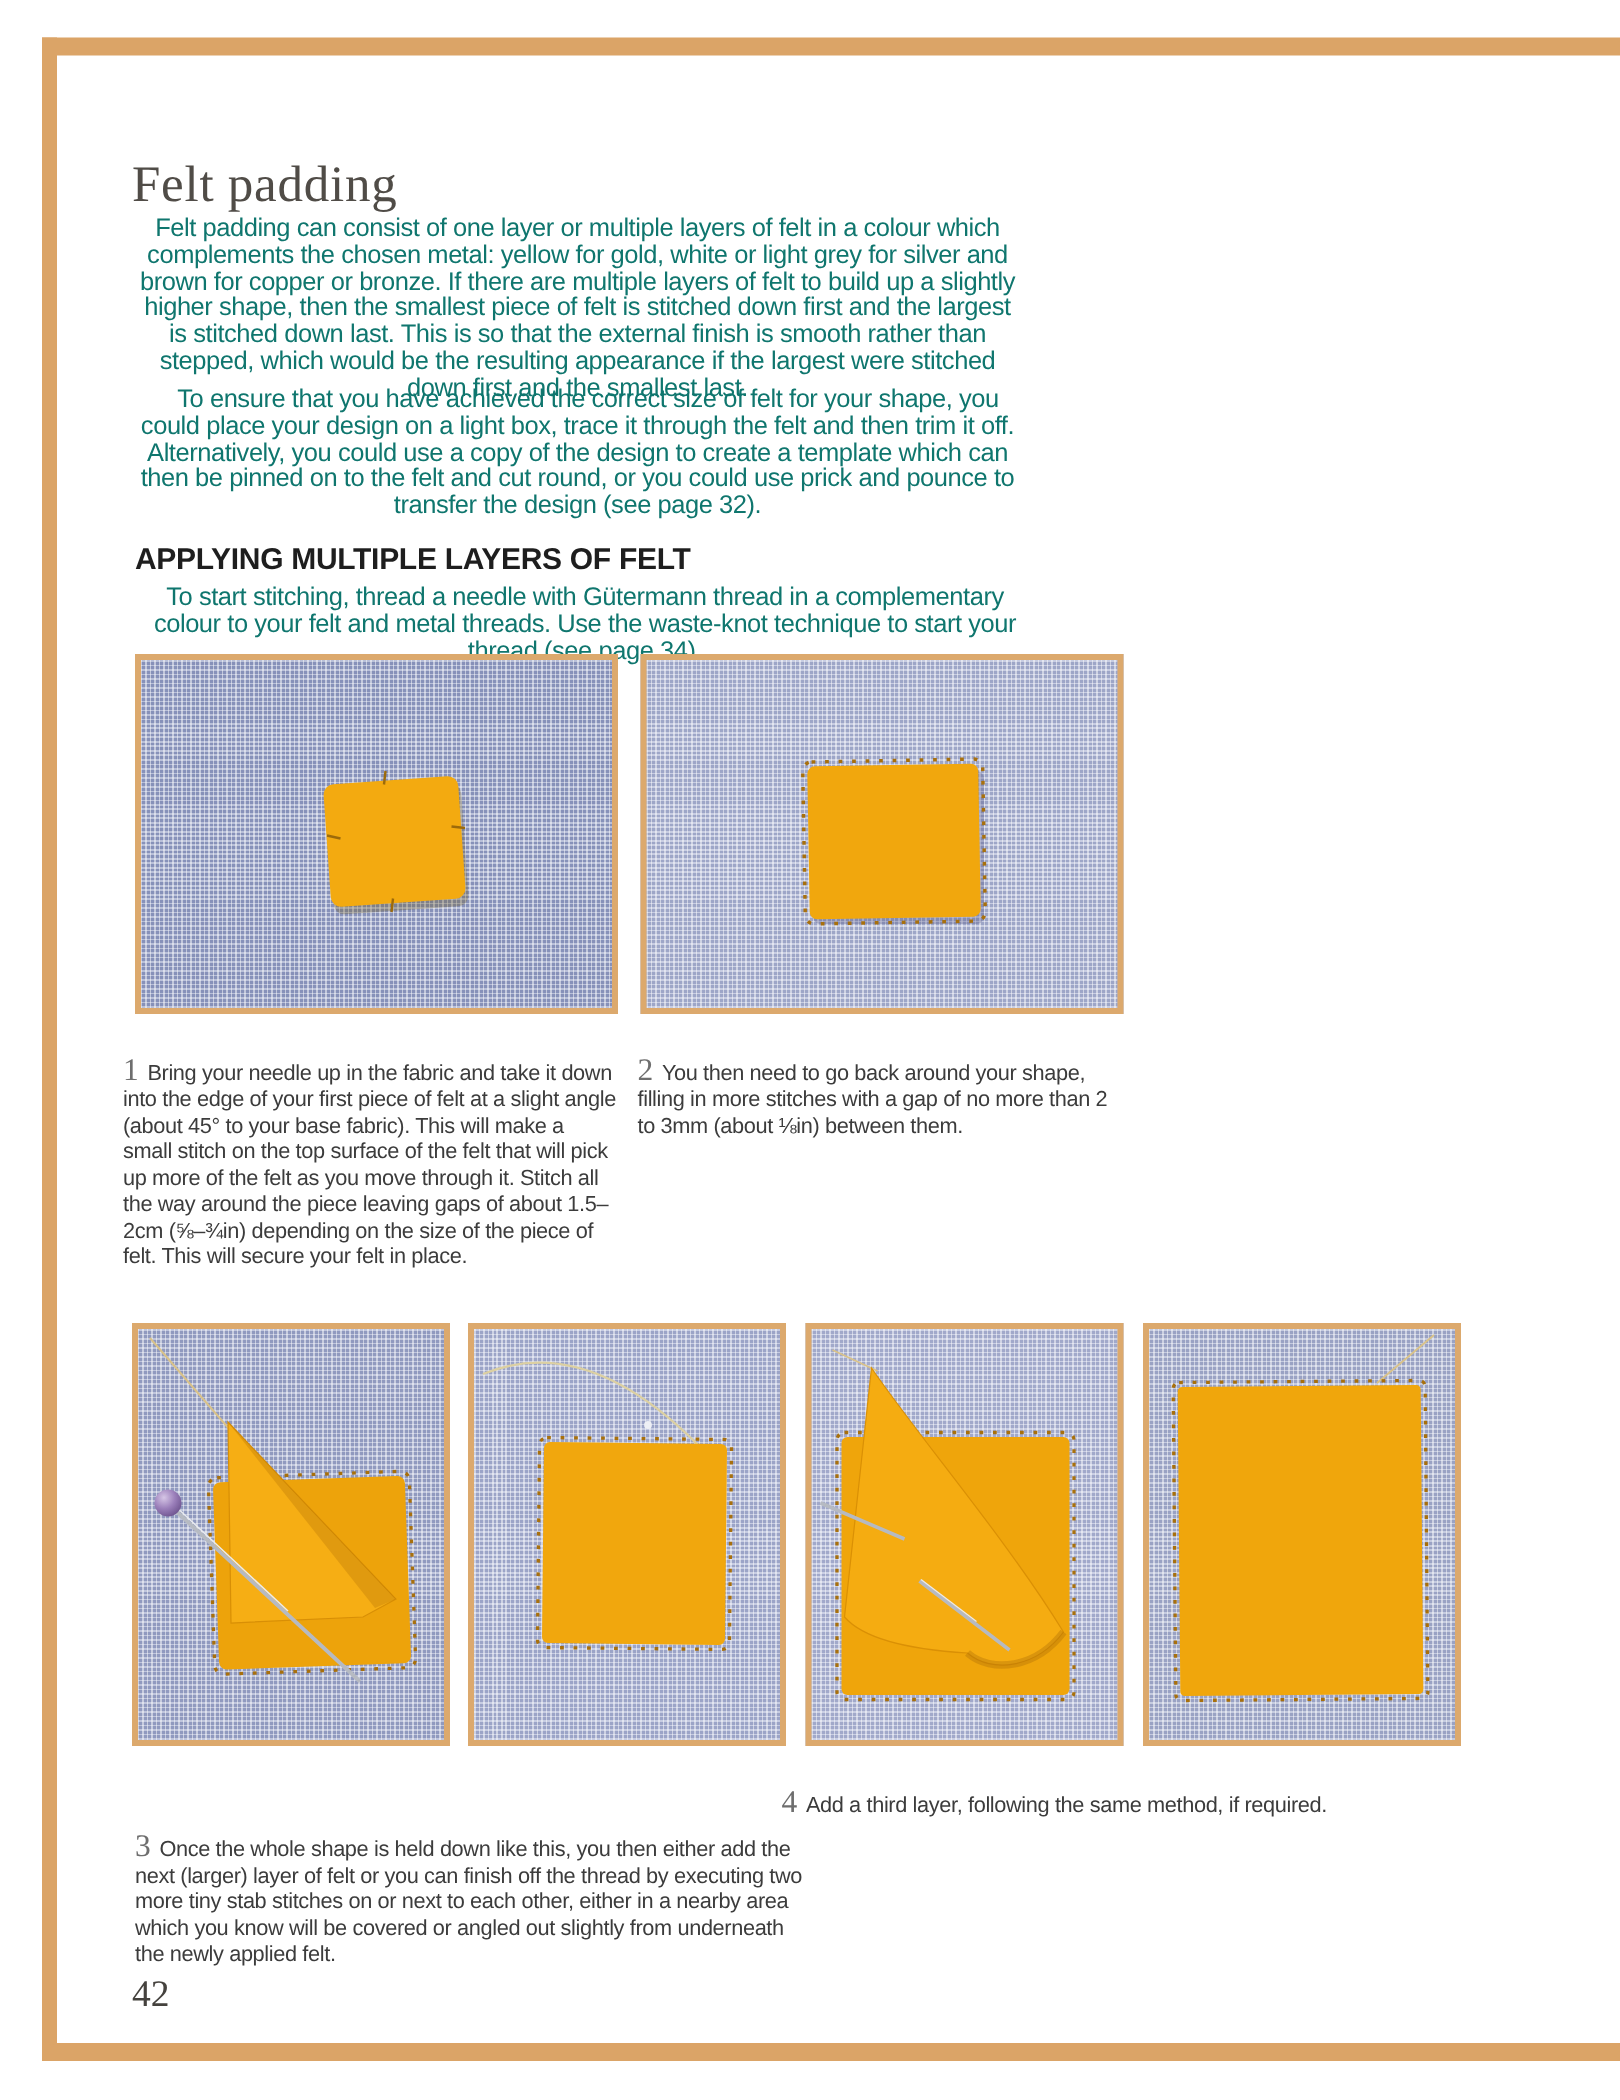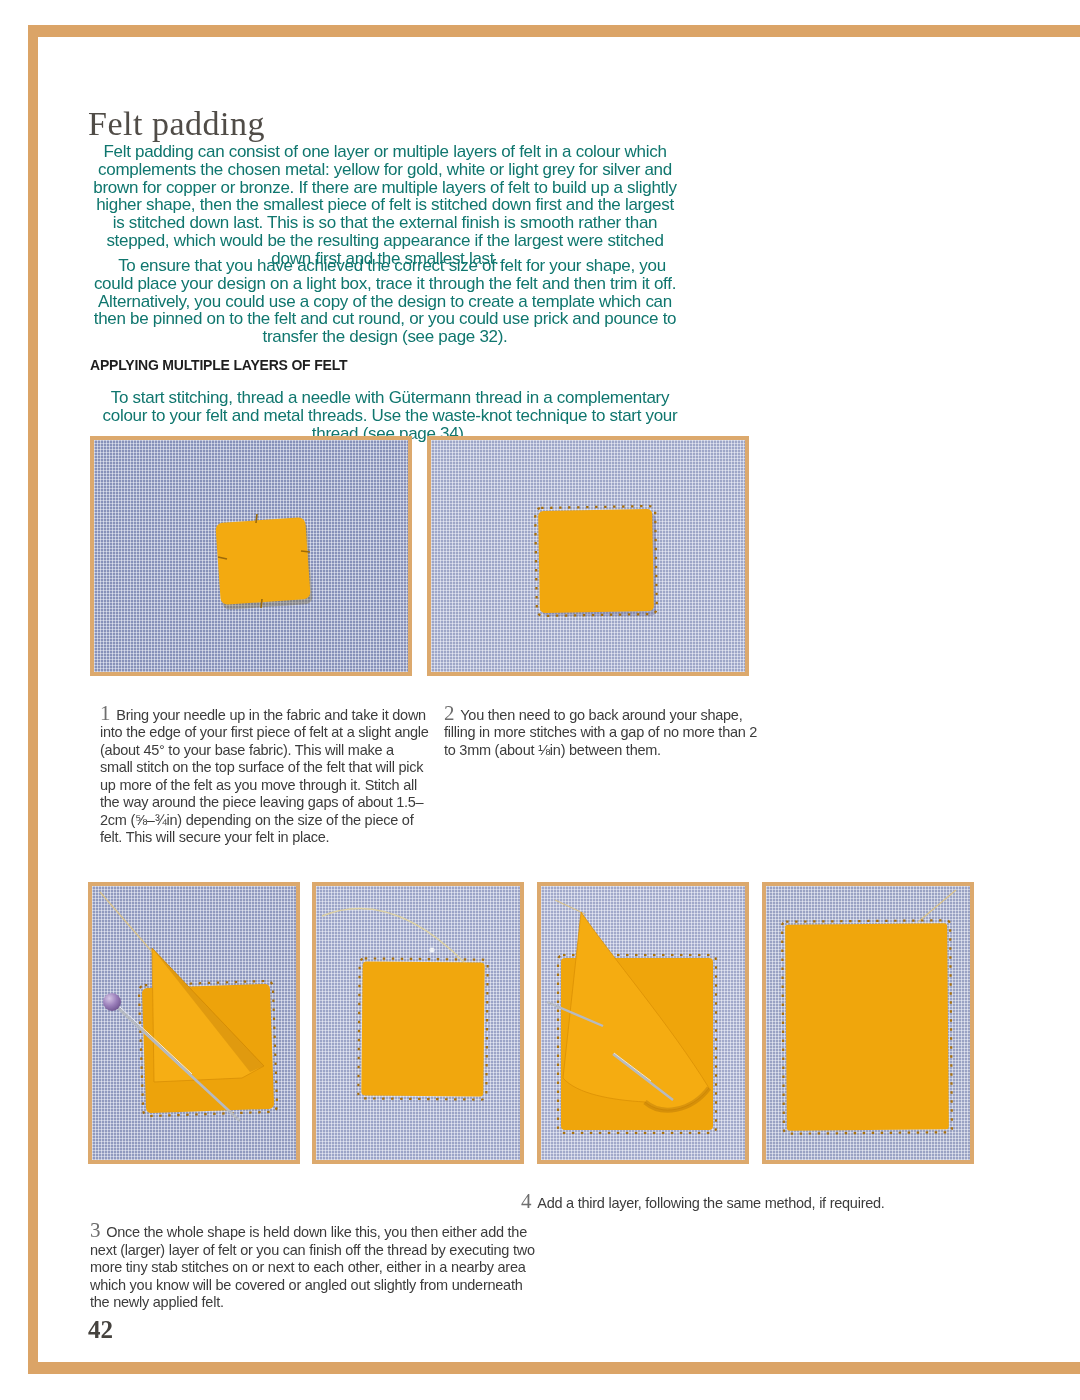--- a/index.html
+++ b/index.html
@@ -12,35 +12,35 @@
   #frame-left{left:28px;top:25px;width:10px;height:1349px;}
   #frame-bottom{left:28px;top:1362px;right:0;height:12px;}
 
   
   .title{position:absolute;left:88px;top:82px;font-family:"Liberation Serif",serif;
          font-size:34px;color:#504c47;font-weight:400;letter-spacing:0.5px;}
   .body-text{position:absolute;font-size:17px;line-height:17.8px;color:#0f766e;
              letter-spacing:-0.3px;text-align:center;}
   #para1{left:90px;top:126px;width:590px;}
   #para2{left:90px;top:240px;width:590px;text-indent:14px;}
-  .section-heading{position:absolute;left:90px;top:345px;font-size:14px;font-weight:bold;
+  .section-heading{position:absolute;left:90px;top:345px;font-size:20px;font-weight:bold;
                    color:#1e1e1e;letter-spacing:-0.2px;}
   #para3{left:90px;top:372px;width:600px;}
 
   .step{position:absolute;font-size:14.5px;line-height:17.5px;color:#3c3c3c;
         letter-spacing:-0.25px;}
   .step-num{font-family:"Liberation Serif",serif;font-size:21px;color:#6e6e6e;
             margin-right:6px;line-height:1;}
-  #step1{left:100px;top:688px;width:330px;}
-  #step2{left:444px;top:688px;width:325px;}
+  #step1{left:82px;top:688px;width:330px;}
+  #step2{left:425px;top:688px;width:325px;}
   #step3{left:90px;top:1176px;width:448px;margin-top:44px;}
   #step4{left:521px;top:1176px;width:440px;}
 
   .page-num{position:absolute;left:88px;top:1316px;font-family:"Liberation Serif",serif;
-            font-size:25px;font-weight:bold;color:#45423e;}
+            font-size:25px;font-weight:normal;color:#45423e;}
 
   
   .photo{position:absolute;border:4px solid #dca96d;box-sizing:border-box;}
   .photo svg{display:block;width:100%;height:100%;}
   .linen{background-image:
       repeating-linear-gradient(90deg, rgba(255,255,255,.50) 0 1px, rgba(255,255,255,0) 1px 3px),
       repeating-linear-gradient(0deg, rgba(255,255,255,.38) 0 1px, rgba(20,20,60,0.06) 1px 3px);}
   #photo1{left:90px;top:436px;width:322px;height:240px;background-color:#8e99c1;}
   #photo2{left:427px;top:436px;width:322px;height:240px;background-color:#a6afd0;}
   #photo3{left:88px;top:882px;width:212px;height:282px;background-color:#98a2c7;}

